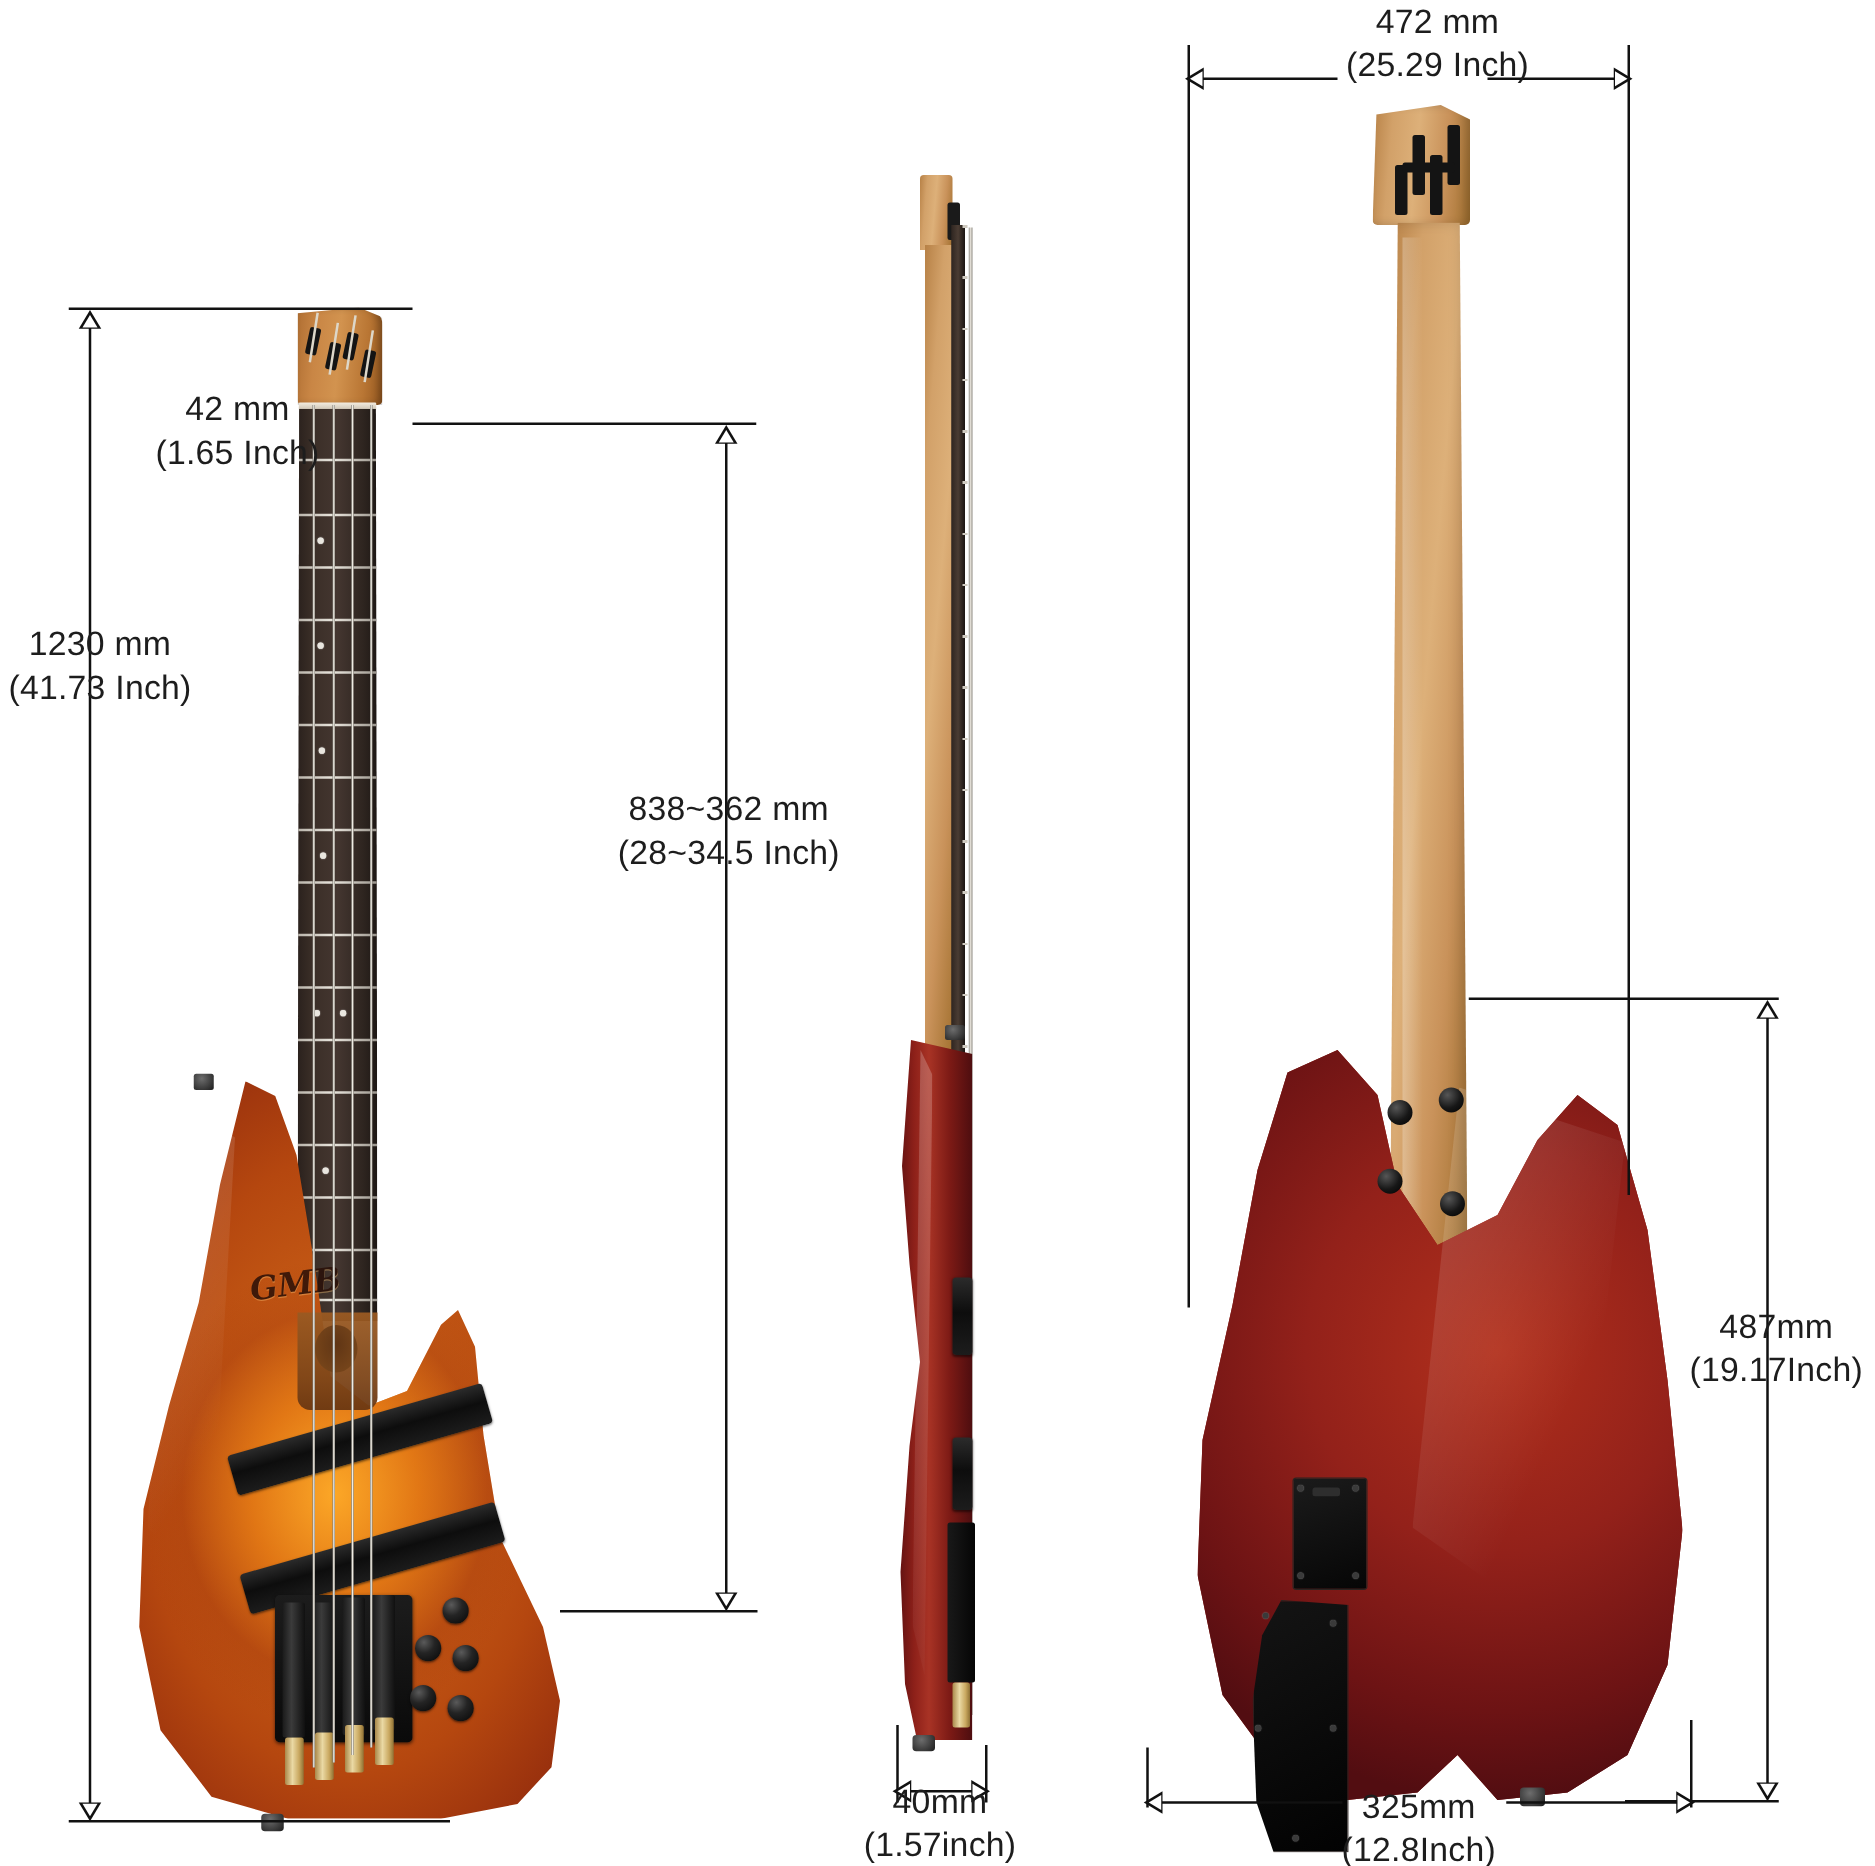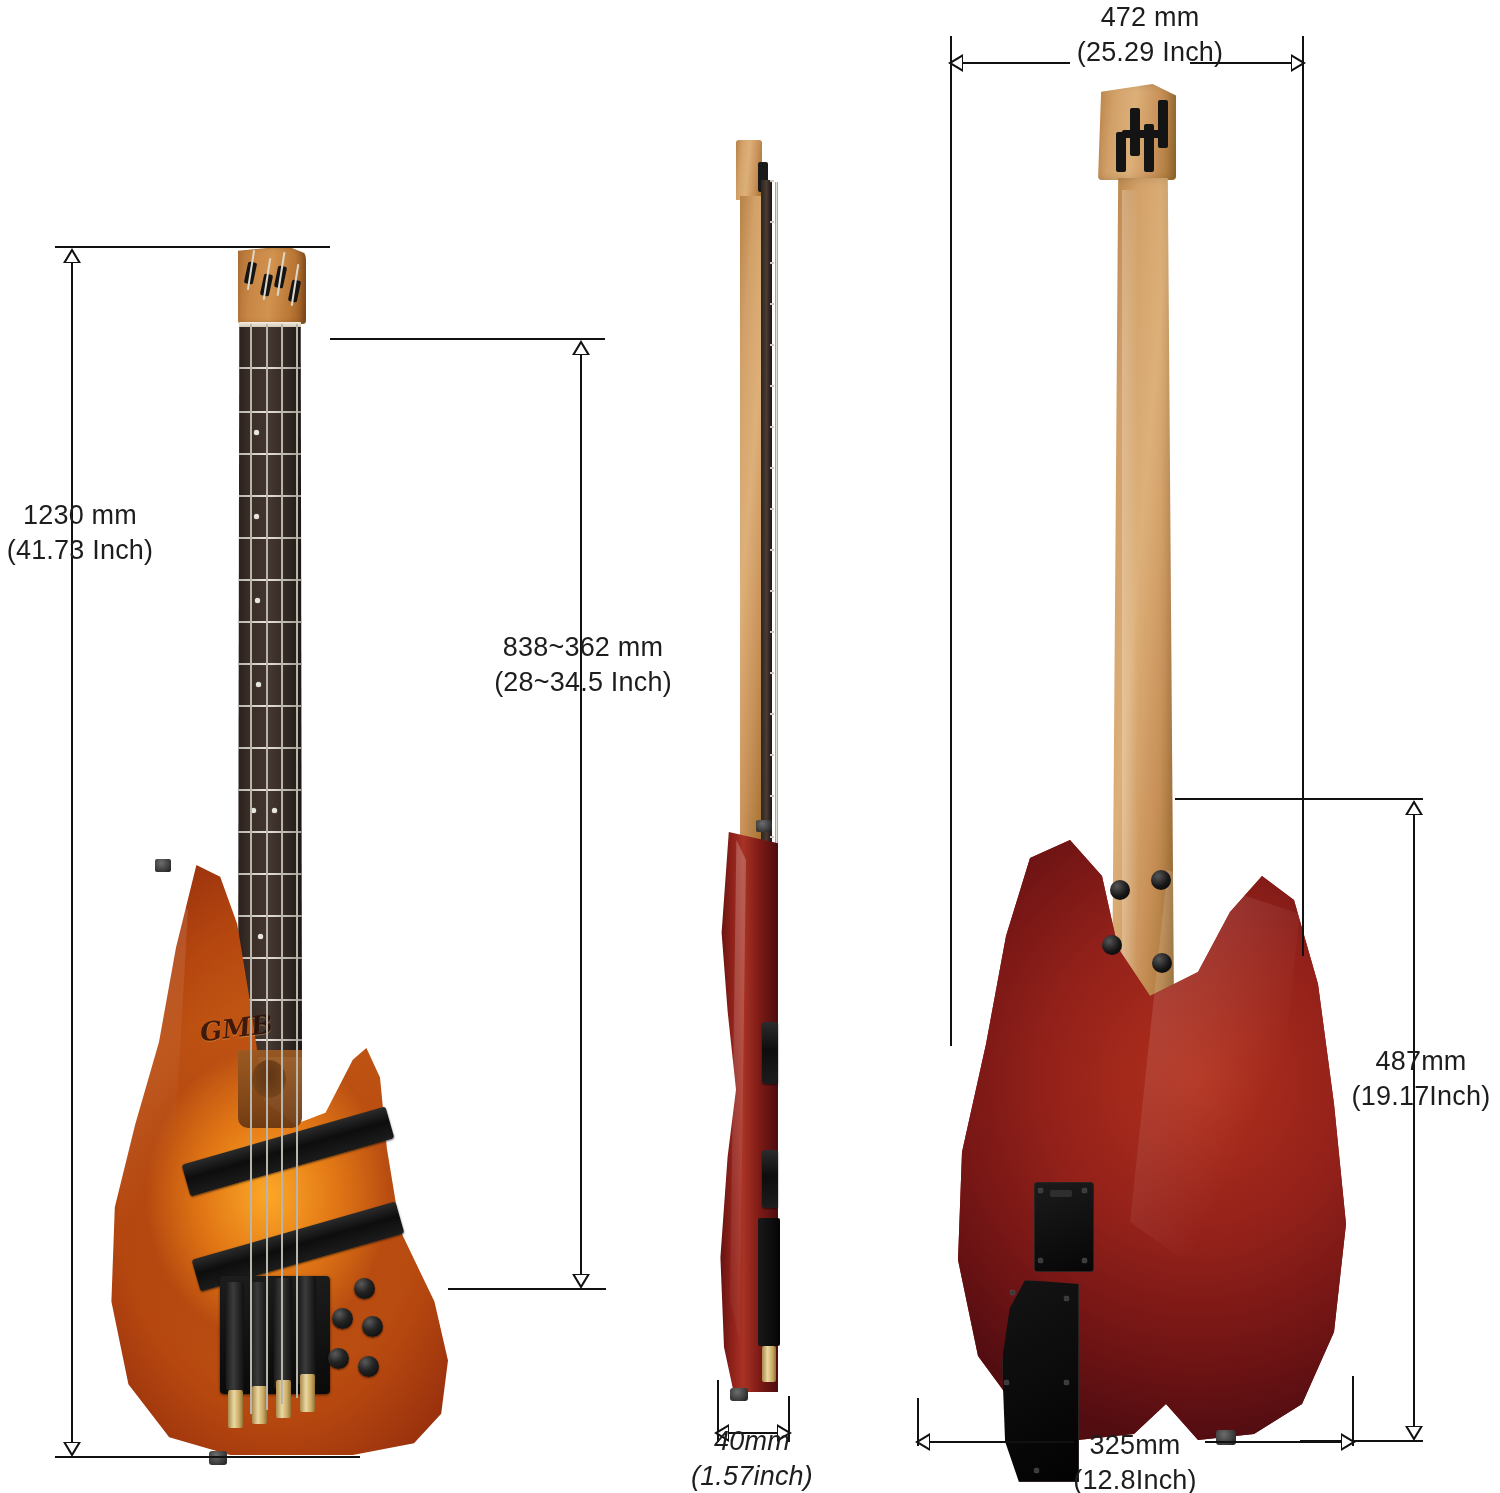--- a/index.html
+++ b/index.html
@@ -197,20 +197,24 @@
   <div class="hline" style="left:55px;top:246px;width:275px;"></div>
   <div class="hline" style="left:55px;top:1456px;width:305px;"></div>
   <div class="vline" style="left:71px;top:258px;height:1188px;"></div>
   <div class="arrow arrow-up" style="left:63px;top:248px;"></div>
   <div class="arrow arrow-down" style="left:63px;top:1442px;"></div>
   <div class="dim-label" style="left:0px;top:498px;width:160px;">
     <span>1230 mm</span>
     <span class="l2">(41.73 Inch)</span>
   </div>
 
+  <div class="dim-label" style="left:110px;top:310px;width:160px;">
+    <span>42 mm</span>
+    <span class="l2">(1.65 Inch)</span>
+  </div>
 
   <div class="hline" style="left:330px;top:338px;width:275px;"></div>
   <div class="hline" style="left:448px;top:1288px;width:158px;"></div>
   <div class="vline" style="left:580px;top:350px;height:928px;"></div>
   <div class="arrow arrow-up" style="left:572px;top:340px;"></div>
   <div class="arrow arrow-down" style="left:572px;top:1274px;"></div>
   <div class="dim-label" style="left:458px;top:630px;width:250px;">
     <span>838~362 mm</span>
     <span class="l2">(28~34.5 Inch)</span>
   </div>
@@ -244,21 +248,21 @@
     <div style="position:absolute;left:58px;top:1078px;width:22px;height:128px;background:linear-gradient(90deg,#191919,#050505);border-radius:2px;"></div>
     <div class="tuner-barrel" style="left:62px;top:1206px;width:14px;height:36px;"></div>
     <div class="strapbtn" style="left:30px;top:1248px;width:18px;height:13px;border-radius:3px;"></div>
   </div>
 
   <div class="tick-v" style="left:717px;top:1380px;height:62px;"></div>
   <div class="tick-v" style="left:788px;top:1396px;height:46px;"></div>
   <div class="hline" style="left:722px;top:1432px;width:62px;"></div>
   <div class="arrow arrow-left" style="left:714px;top:1424px;"></div>
   <div class="arrow arrow-right" style="left:777px;top:1424px;"></div>
-  <div class="dim-label" style="left:672px;top:1424px;width:160px;font-style:italic;">
+  <div class="dim-label" style="left:672px;top:1424px;width:160px;">
     <span>40mm</span>
     <span class="l2">(1.57inch)</span>
   </div>
 
   <div class="view" style="left:930px;top:80px;width:420px;height:1370px;">
 
     <div class="maple-back" style="position:absolute;left:168px;top:4px;width:78px;height:96px;border-radius:6px 12px 4px 4px;
                 clip-path:polygon(4% 8%,70% 0,100% 12%,100% 100%,0 100%);
                 box-shadow:inset -4px 0 8px rgba(0,0,0,.18);"></div>
 

